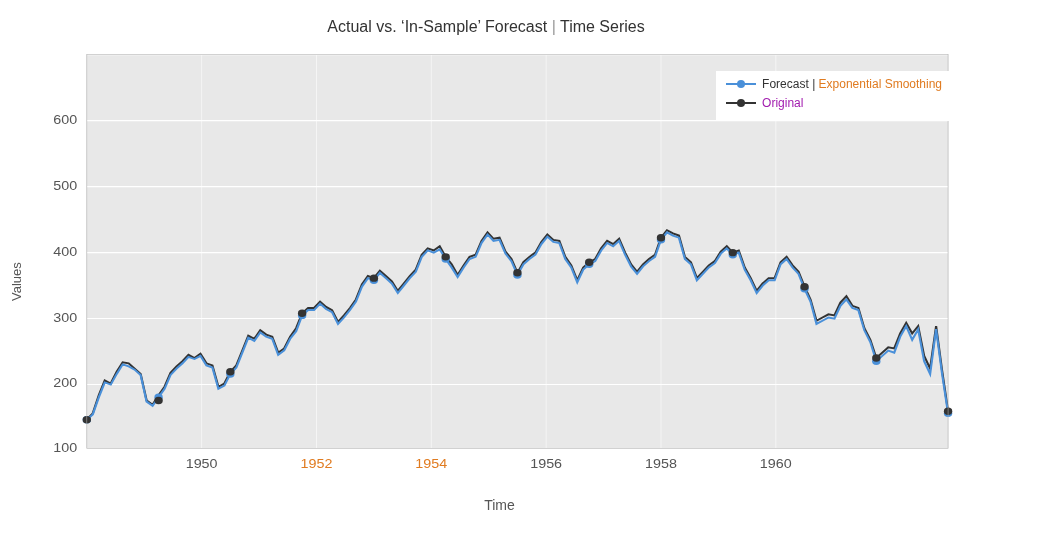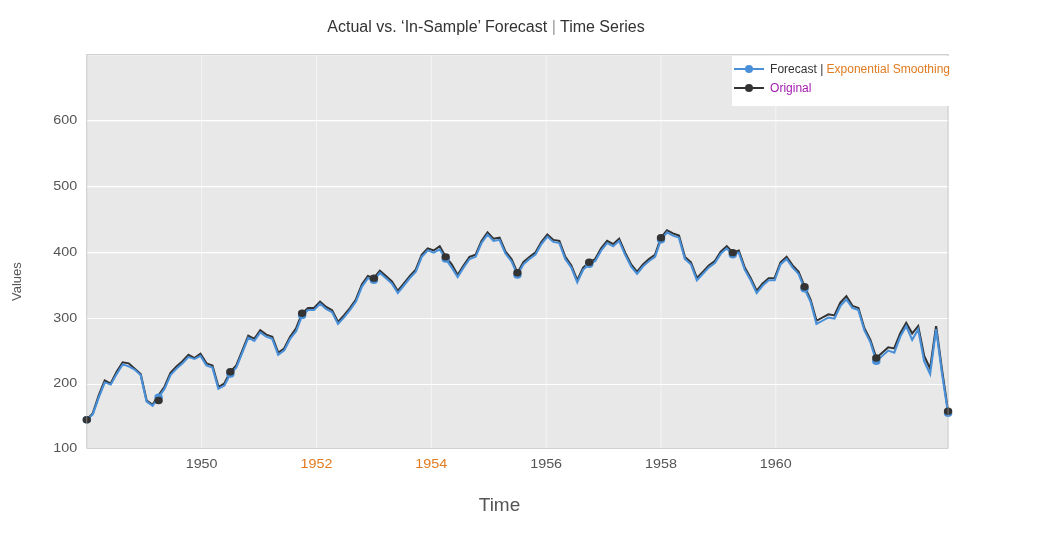--- a/index.html
+++ b/index.html
@@ -49,35 +49,35 @@
       display: flex;
       flex-direction: column;
       position: relative;
     }
     .svg-area {
       flex: 1;
       position: relative;
     }
     .x-axis-label {
       text-align: right;
-      font-size: 19px;
+      font-size: 14px;
       color: #555;
       height: 28px;
       display: flex;
       align-items: center;
       justify-content: center;
     }
     .legend {
       position: absolute;
-      top: 12px;
+      top: 27px;
       right: 20px;
       font-size: 12px;
       color: #333;
       background: #fff;
-      padding: 6px 2px;
+      padding: 6px 10px;
       border: none;
     }
     .legend-item {
       display: flex;
       align-items: center;
       margin-bottom: 5px;
     }
     .legend-line {
       width: 30px;
       height: 2px;

